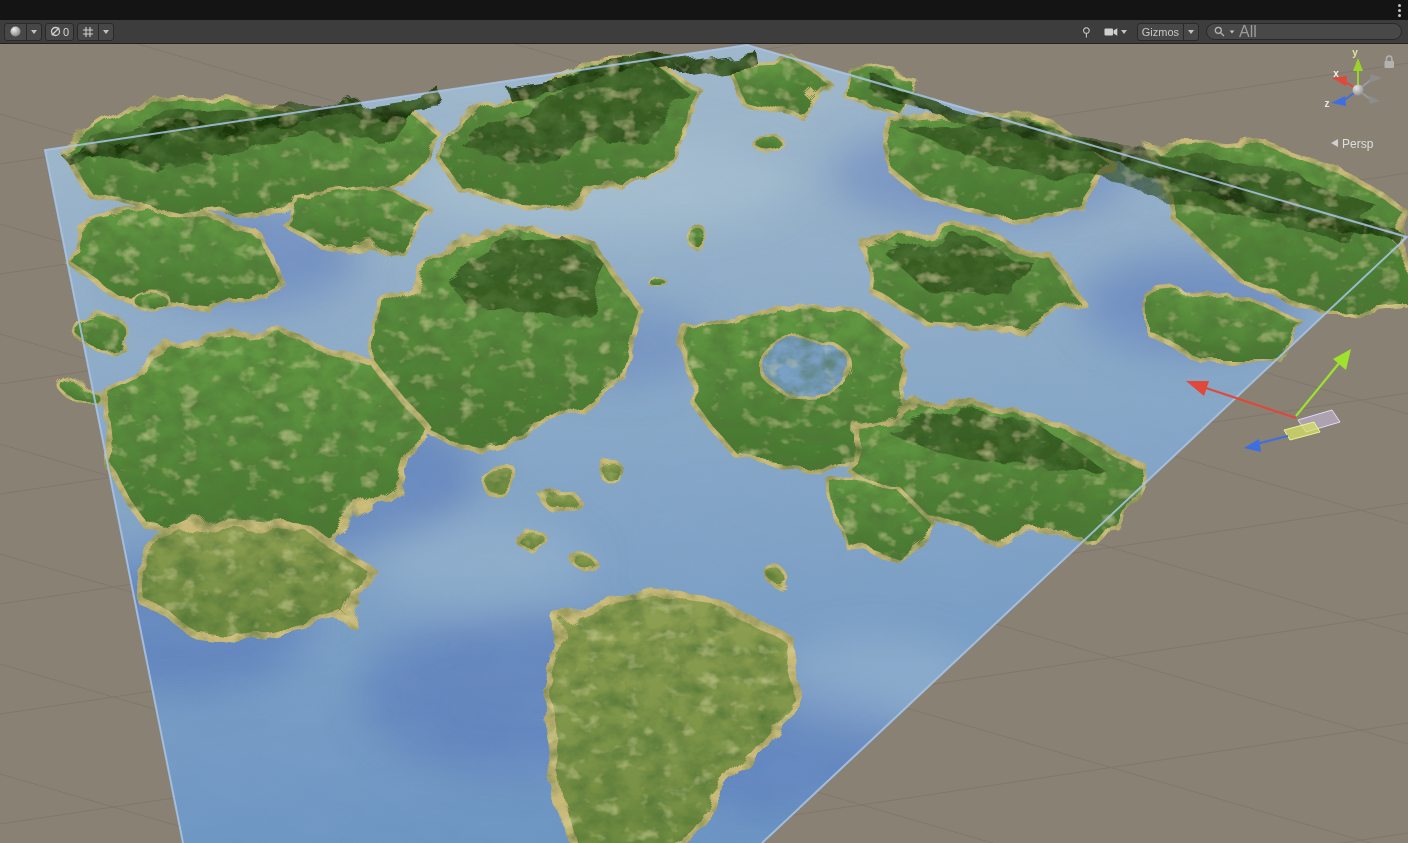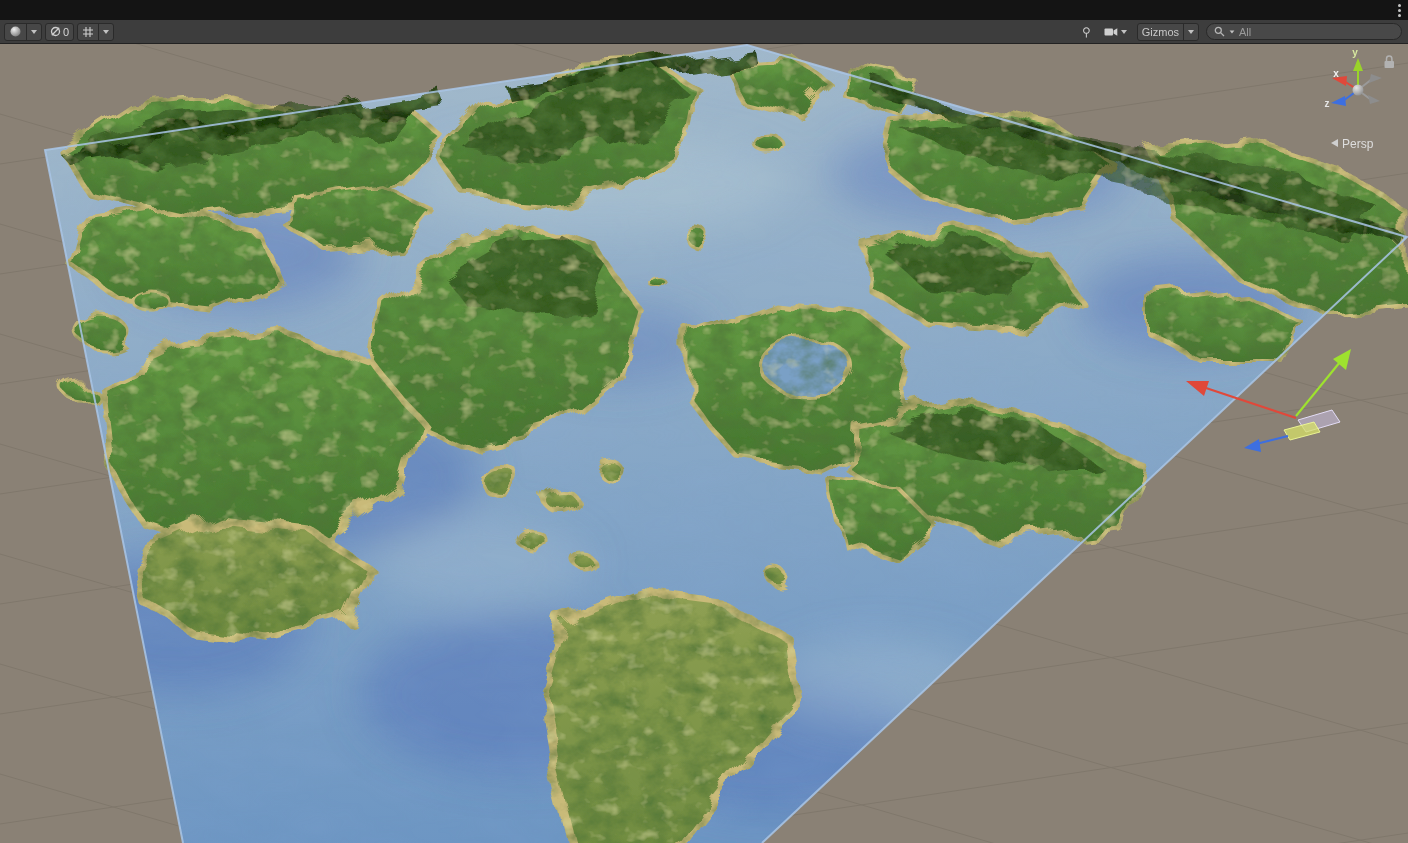--- a/index.html
+++ b/index.html
@@ -21,21 +21,21 @@
     border:1px solid var(--control-border);border-radius:3px;overflow:hidden}
   .seg{display:flex;align-items:center;padding:0 4px}
   .seg + .seg{border-left:1px solid var(--control-border)}
   .caret{width:0;height:0;border-left:3.5px solid transparent;border-right:3.5px solid transparent;border-top:4px solid #c2c2c2}
   .flat{display:flex;align-items:center;padding:0 3px;height:18px;gap:3px}
   .count{font-size:11px;color:#d6d6d6;padding-left:2px}
   .spacer{flex:1}
   .rgroup{display:flex;align-items:center;gap:7px;margin-right:2px}
   .search-box{display:flex;align-items:center;height:17px;width:196px;background:#484848;
     border:1px solid #282828;border-radius:9px;padding:0 7px;gap:4px}
-  .search-text{color:#9a9a9a;font-size:11px}
+  .search-text{color:#9a9a9a;font-size:16px}
   .glyph{color:#c8c8c8;font-size:12px;line-height:1}
   .viewport{position:relative;width:1408px;height:799px;background:var(--viewport-bg)}
   svg text{font-family:"Liberation Sans",sans-serif}
 </style>
 </head>
 <body>
 
 <div class="menu-strip">
   <span class="dots">
       <i></i>

